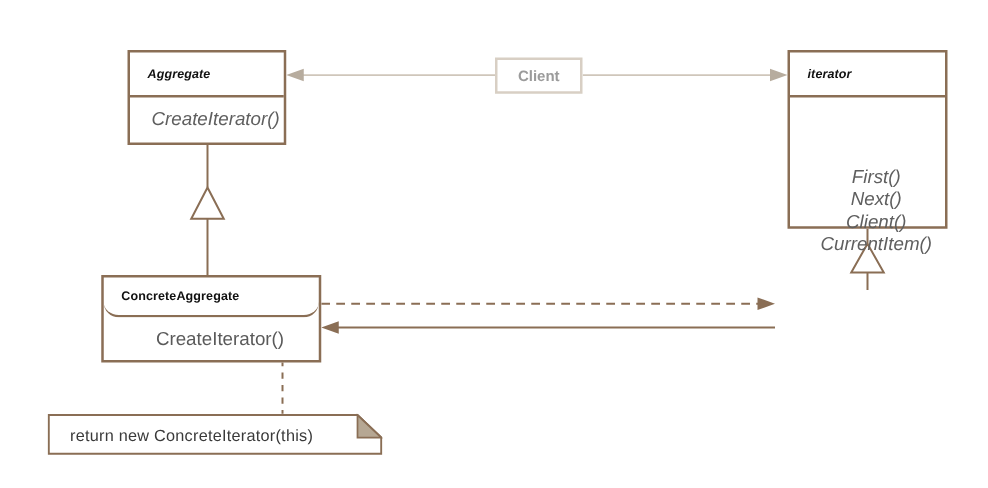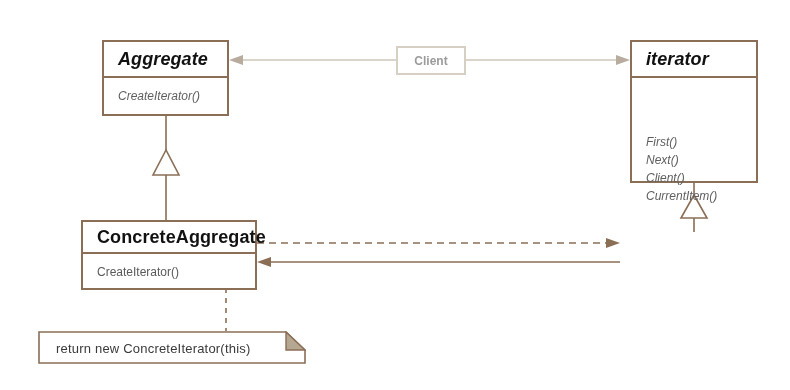--- a/index.html
+++ b/index.html
@@ -35,46 +35,48 @@
     z-index: 5;
   }
   .uml-title {
     box-sizing: border-box;
     width: 100%;
     display: flex;
     align-items: center;
     padding-left: 14px;
     border-bottom: 2px solid #8a6e55;
     color: #111111;
-    font-size: 18px;
+    font-size: 10px;
     letter-spacing: 0.1px;
   }
   .uml-title.no-rule {
     border-bottom: none;
   }
   .t-bold-italic {
     font-weight: bold;
     font-style: italic;
   }
   .t-bold {
     font-weight: bold;
     font-style: normal;
+    border-radius: 12px;
   }
   .uml-ops {
     box-sizing: border-box;
     width: 100%;
     padding: 9px 0 0 14px;
     position: relative;
   }
   .op {
-    font-size: 12px;
+    font-size: 15px;
     font-style: italic;
     color: #5f5f5f;
     line-height: 18px;
     white-space: nowrap;
+    text-align: center;
   }
   .op.concrete {
     font-style: normal;
     color: #5a5a5a;
   }
 
   
   .client-box {
     position: absolute;
     box-sizing: border-box;

